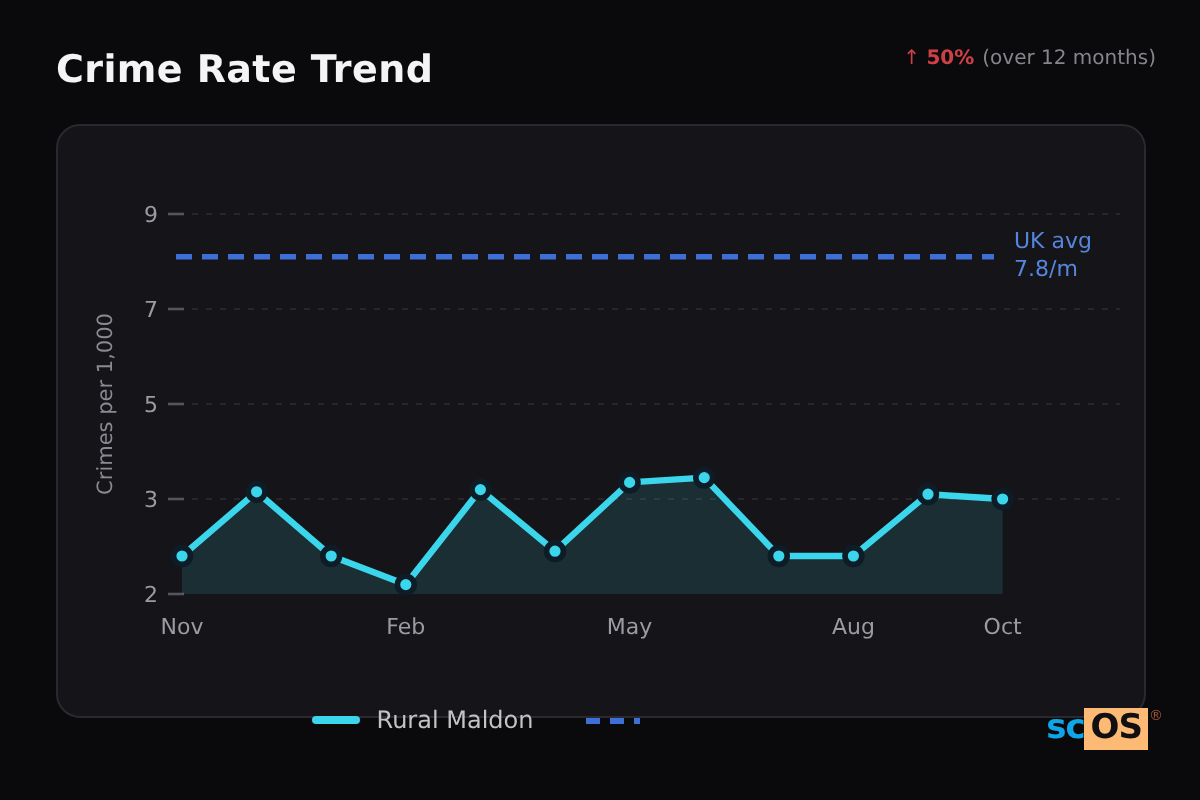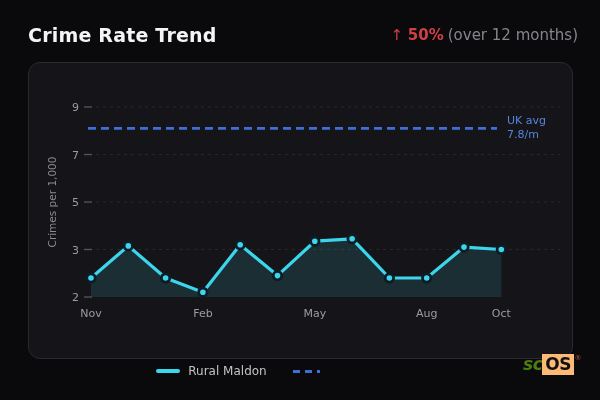--- a/index.html
+++ b/index.html
@@ -1,32 +1,32 @@
 <!DOCTYPE html>
 <html><head>
 <meta charset="utf-8">
 <style>
   html,body{margin:0;padding:0;background:#0a0a0c;}
   body{width:600px;height:400px;overflow:hidden;font-family:"DejaVu Sans","Liberation Sans",sans-serif;}
   .page{position:relative;width:600px;height:400px;background:#0a0a0c;}
-  .header{position:absolute;left:28px;right:22px;top:24px;display:flex;justify-content:space-between;align-items:center;}
+  .header{position:absolute;left:28px;right:22px;top:24px;display:flex;justify-content:space-between;}
   .title{margin:0;font-size:19px;font-weight:bold;color:#f4f4f6;letter-spacing:.2px;}
-  .stat{font-size:15px;color:#85858c;white-space:nowrap;}
+  .stat{font-size:10px;color:#85858c;white-space:nowrap;}
   .stat .arrow{color:#cf4046;font-weight:normal;}
   .stat .pct{color:#cf4046;font-weight:bold;margin-right:4px;}
   .card{position:absolute;left:28px;top:62px;width:545px;height:297px;background:#151519;border:1px solid #29292f;border-radius:12px;box-sizing:border-box;}
   #chart-svg{position:absolute;left:0;top:0;}
   #chart-svg text{font-family:"DejaVu Sans","Liberation Sans",sans-serif;}
-  .legend{position:absolute;left:0;top:353px;width:476px;display:flex;justify-content:center;align-items:center;gap:26px;margin-top:11px;}
+  .legend{position:absolute;left:0;top:353px;width:476px;display:flex;justify-content:center;align-items:center;gap:26px;}
   .legend-item{display:flex;align-items:center;gap:8px;}
   .legend-label{font-size:12px;color:#c2c2c7;}
   .sw-solid{display:inline-block;width:24px;height:4px;border-radius:2px;}
   .sw-dash{display:inline-block;width:27px;height:3px;}
   .logo{position:absolute;right:26px;top:354px;display:flex;align-items:flex-end;}
-  .logo-prefix{color:#4d7c0f;font-size:17px;font-weight:bold;letter-spacing:-.5px;line-height:21px;font-style:italic;}
+  .logo-prefix{color:#0ea5e9;font-size:17px;font-weight:bold;letter-spacing:-.5px;line-height:21px;}
   .logo-box{position:relative;background:#fdba74;color:#101013;font-size:17px;font-weight:bold;letter-spacing:-.5px;line-height:21px;padding:0 3px;}
   .reg{position:absolute;top:-6px;right:-7px;font-size:7px;font-weight:normal;color:#a2553a;}
 </style>
 </head>
 <body>
 
 <div class="page">
 
   <div class="header">
     <h1 class="title">Crime Rate Trend</h1>

